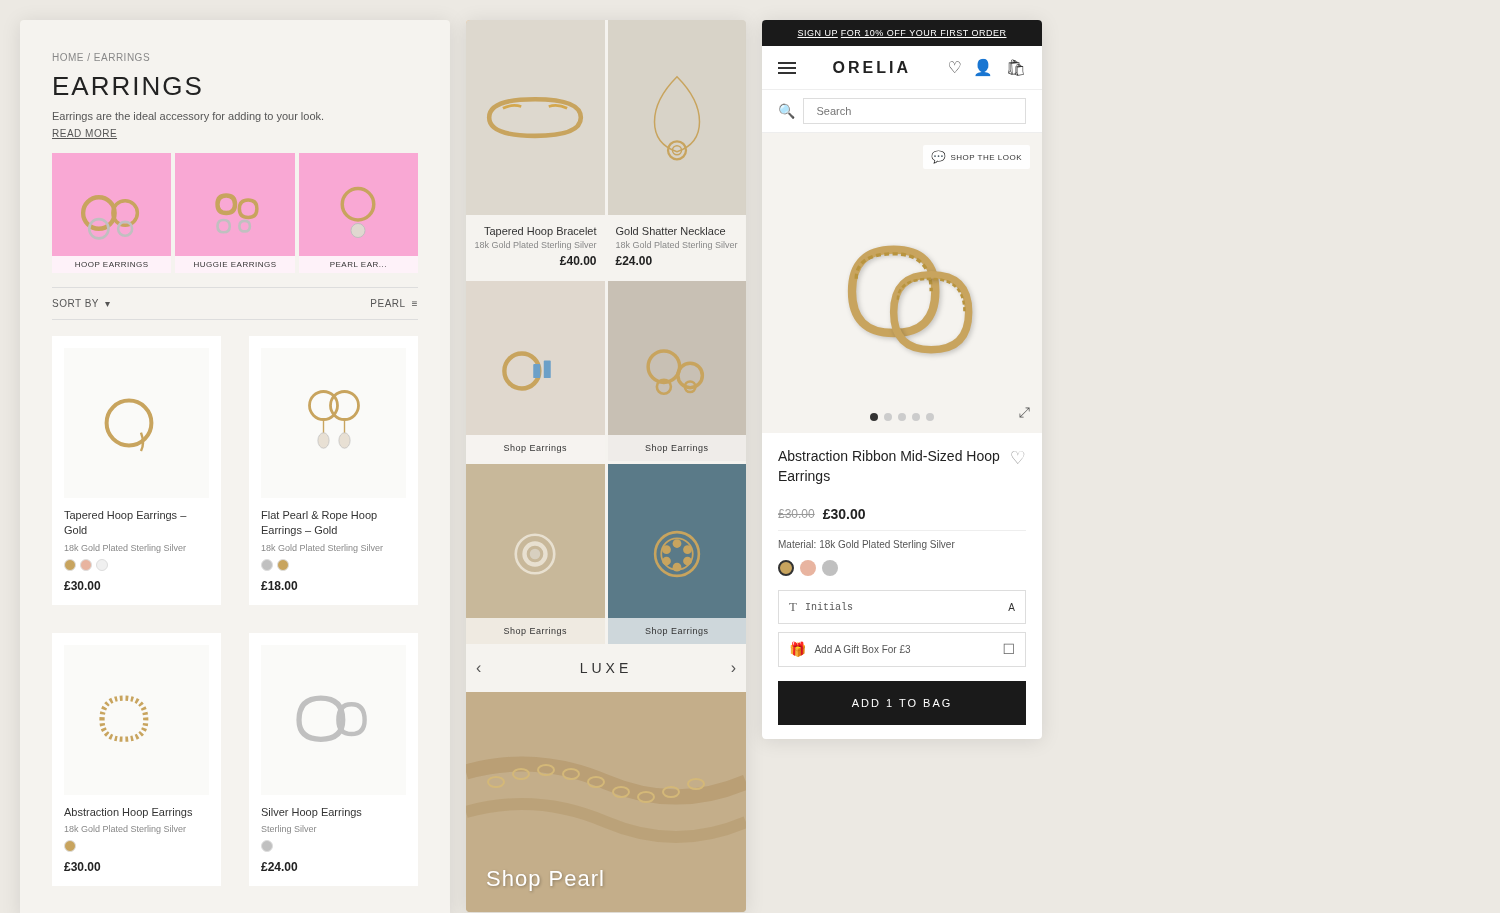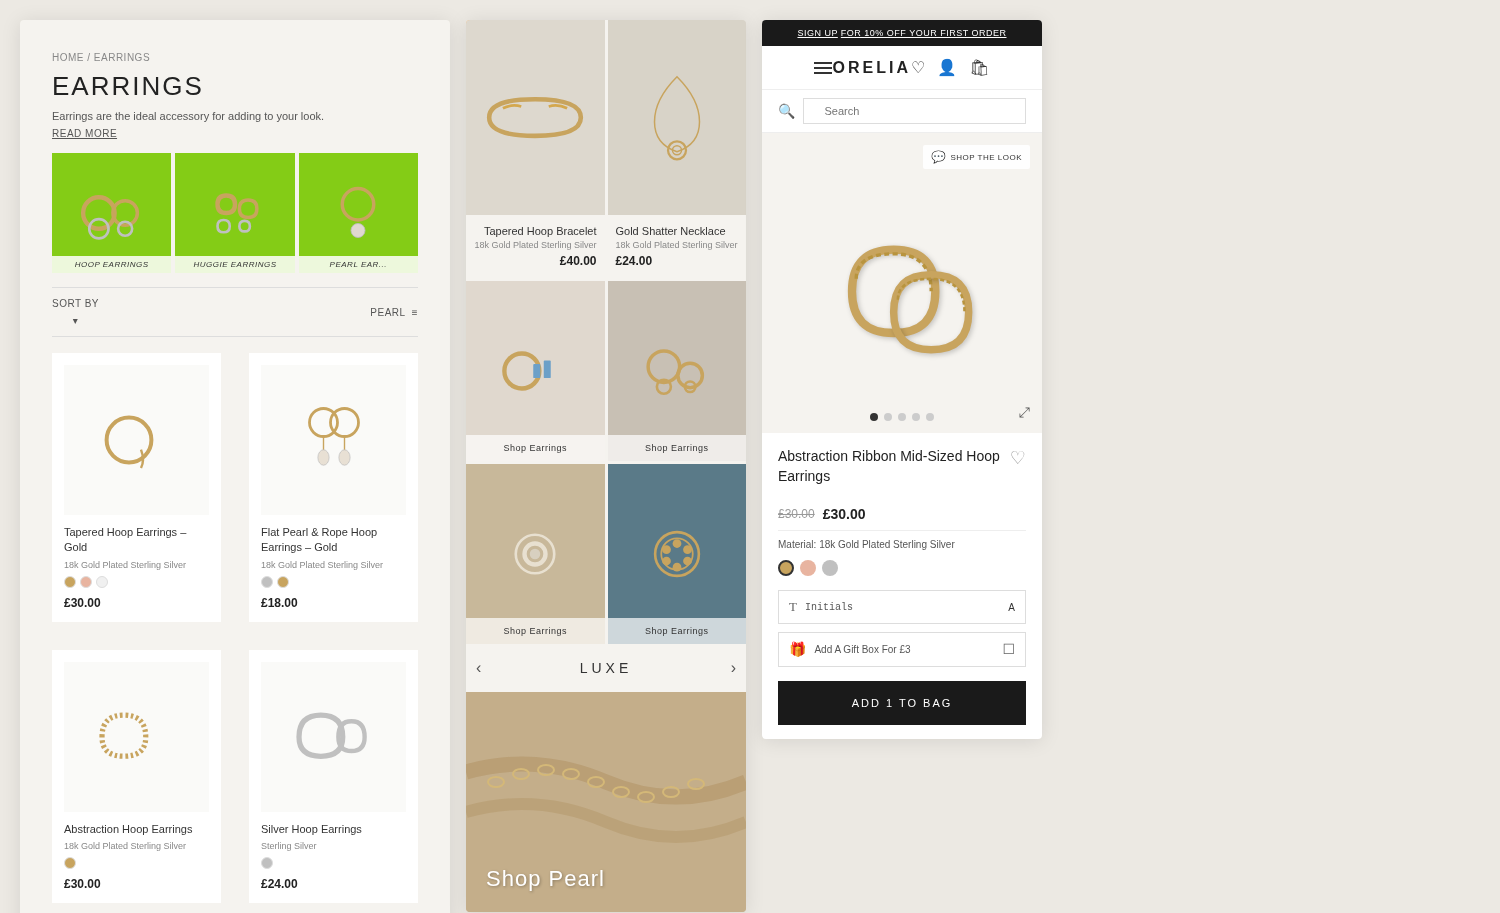--- a/index.html
+++ b/index.html
@@ -68,22 +68,21 @@
     .category-images {
       display: grid;
       grid-template-columns: repeat(3, 1fr);
       gap: 4px;
       margin-bottom: 14px;
     }
     .cat-img {
       position: relative;
       height: 120px;
       overflow: hidden;
-      background: #84cc16;
-      font-style: italic;
+      background: #f9a8d4;
     }
     .cat-img-inner {
       width: 100%;
       height: 100%;
       display: flex;
       align-items: center;
       justify-content: center;
     }
     .cat-label {
       position: absolute;
@@ -109,21 +108,20 @@
     }
     .sort-by {
       display: flex;
       align-items: center;
       gap: 6px;
       font-size: 10px;
       color: #555;
       font-family: Arial, sans-serif;
       letter-spacing: 0.5px;
       cursor: pointer;
-      flex-direction: column;
     }
     .filter-btn {
       display: flex;
       align-items: center;
       gap: 6px;
       font-size: 10px;
       color: #555;
       font-family: Arial, sans-serif;
       letter-spacing: 0.5px;
       cursor: pointer;
@@ -279,21 +277,21 @@
       text-align: center;
       padding: 8px;
       font-size: 9px;
       font-family: Arial, sans-serif;
       letter-spacing: 0.5px;
     }
     .promo-banner span { text-decoration: underline; }
     .nav-bar {
       display: flex;
       align-items: center;
-      justify-content: center;
+      justify-content: space-between;
       padding: 12px 16px;
       border-bottom: 1px solid #eee;
     }
     .nav-logo {
       font-size: 16px;
       font-family: Arial, sans-serif;
       letter-spacing: 3px;
       color: #222;
       font-weight: bold;
     }
@@ -309,21 +307,21 @@
     }
     .search-bar {
       display: flex;
       align-items: center;
       gap: 8px;
       padding: 8px 16px;
       border-bottom: 1px solid #eee;
     }
     .search-input {
       border: 1px solid #ddd;
-      padding: 6px 20px;
+      padding: 6px 12px;
       font-size: 11px;
       width: 100%;
       font-family: Arial, sans-serif;
       color: #999;
       outline: none;
     }
     .product-detail-img {
       height: 300px;
       background: #f5f3ef;
       display: flex;

